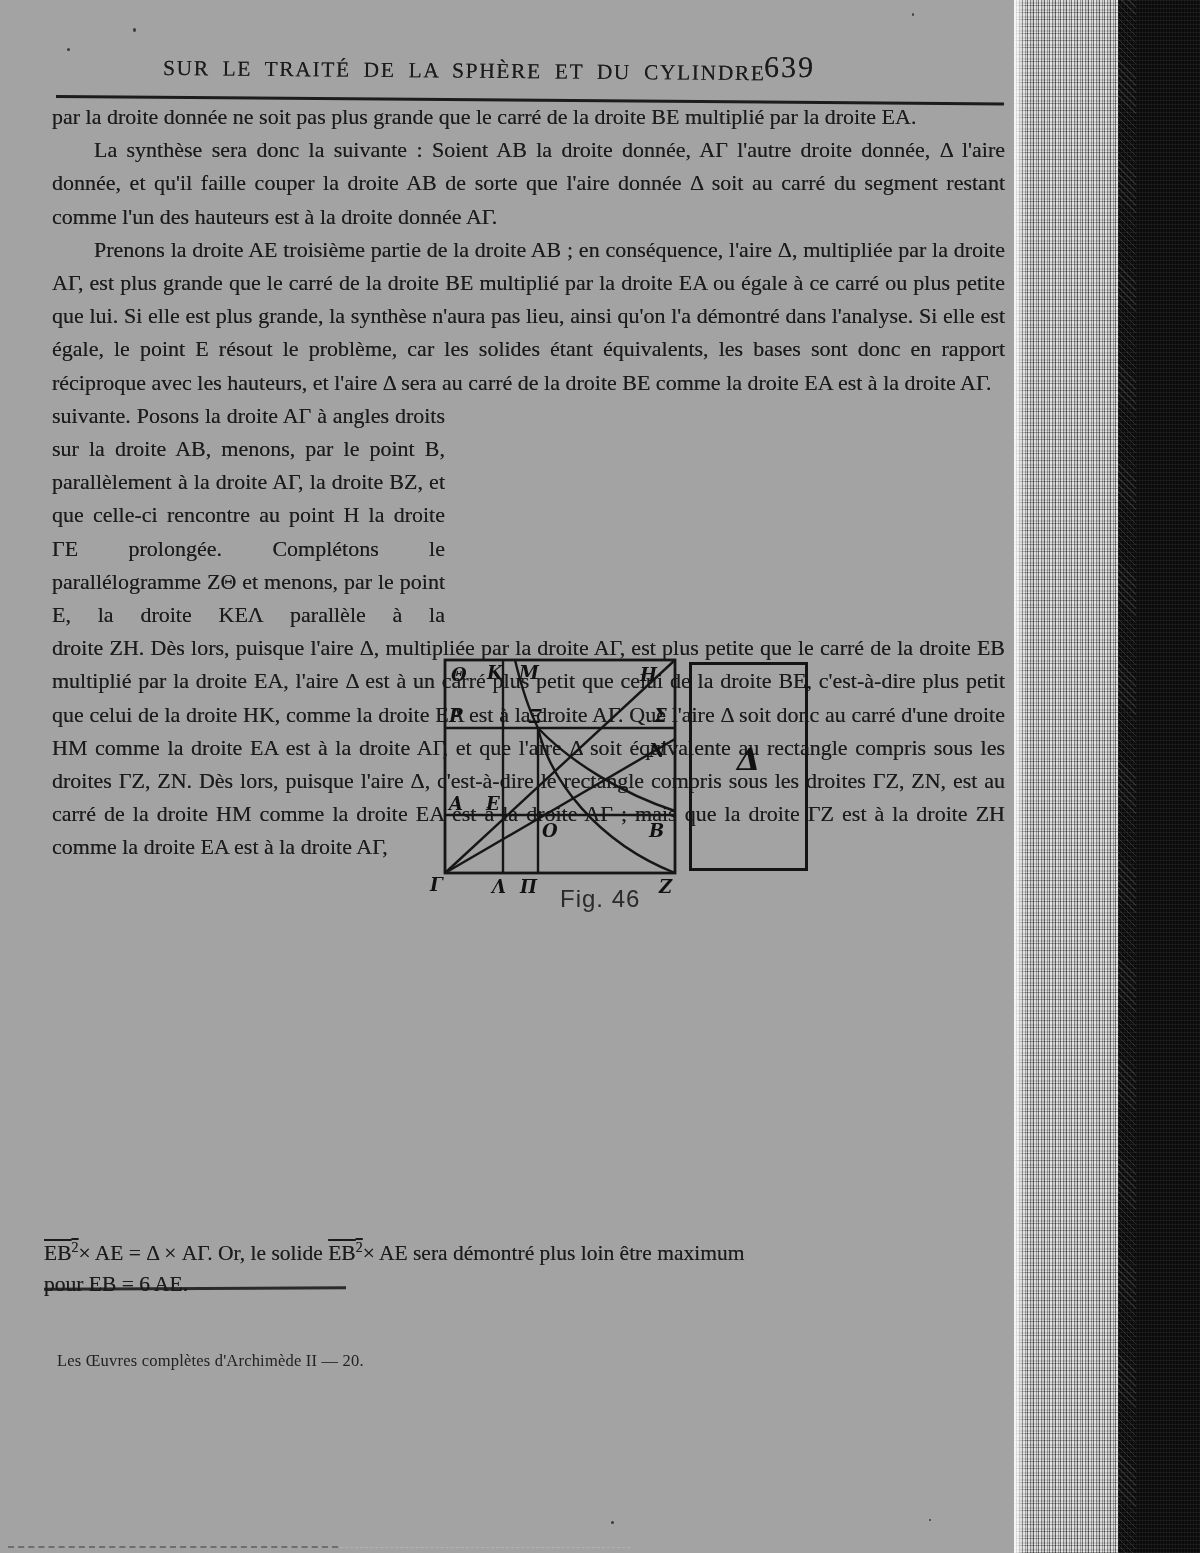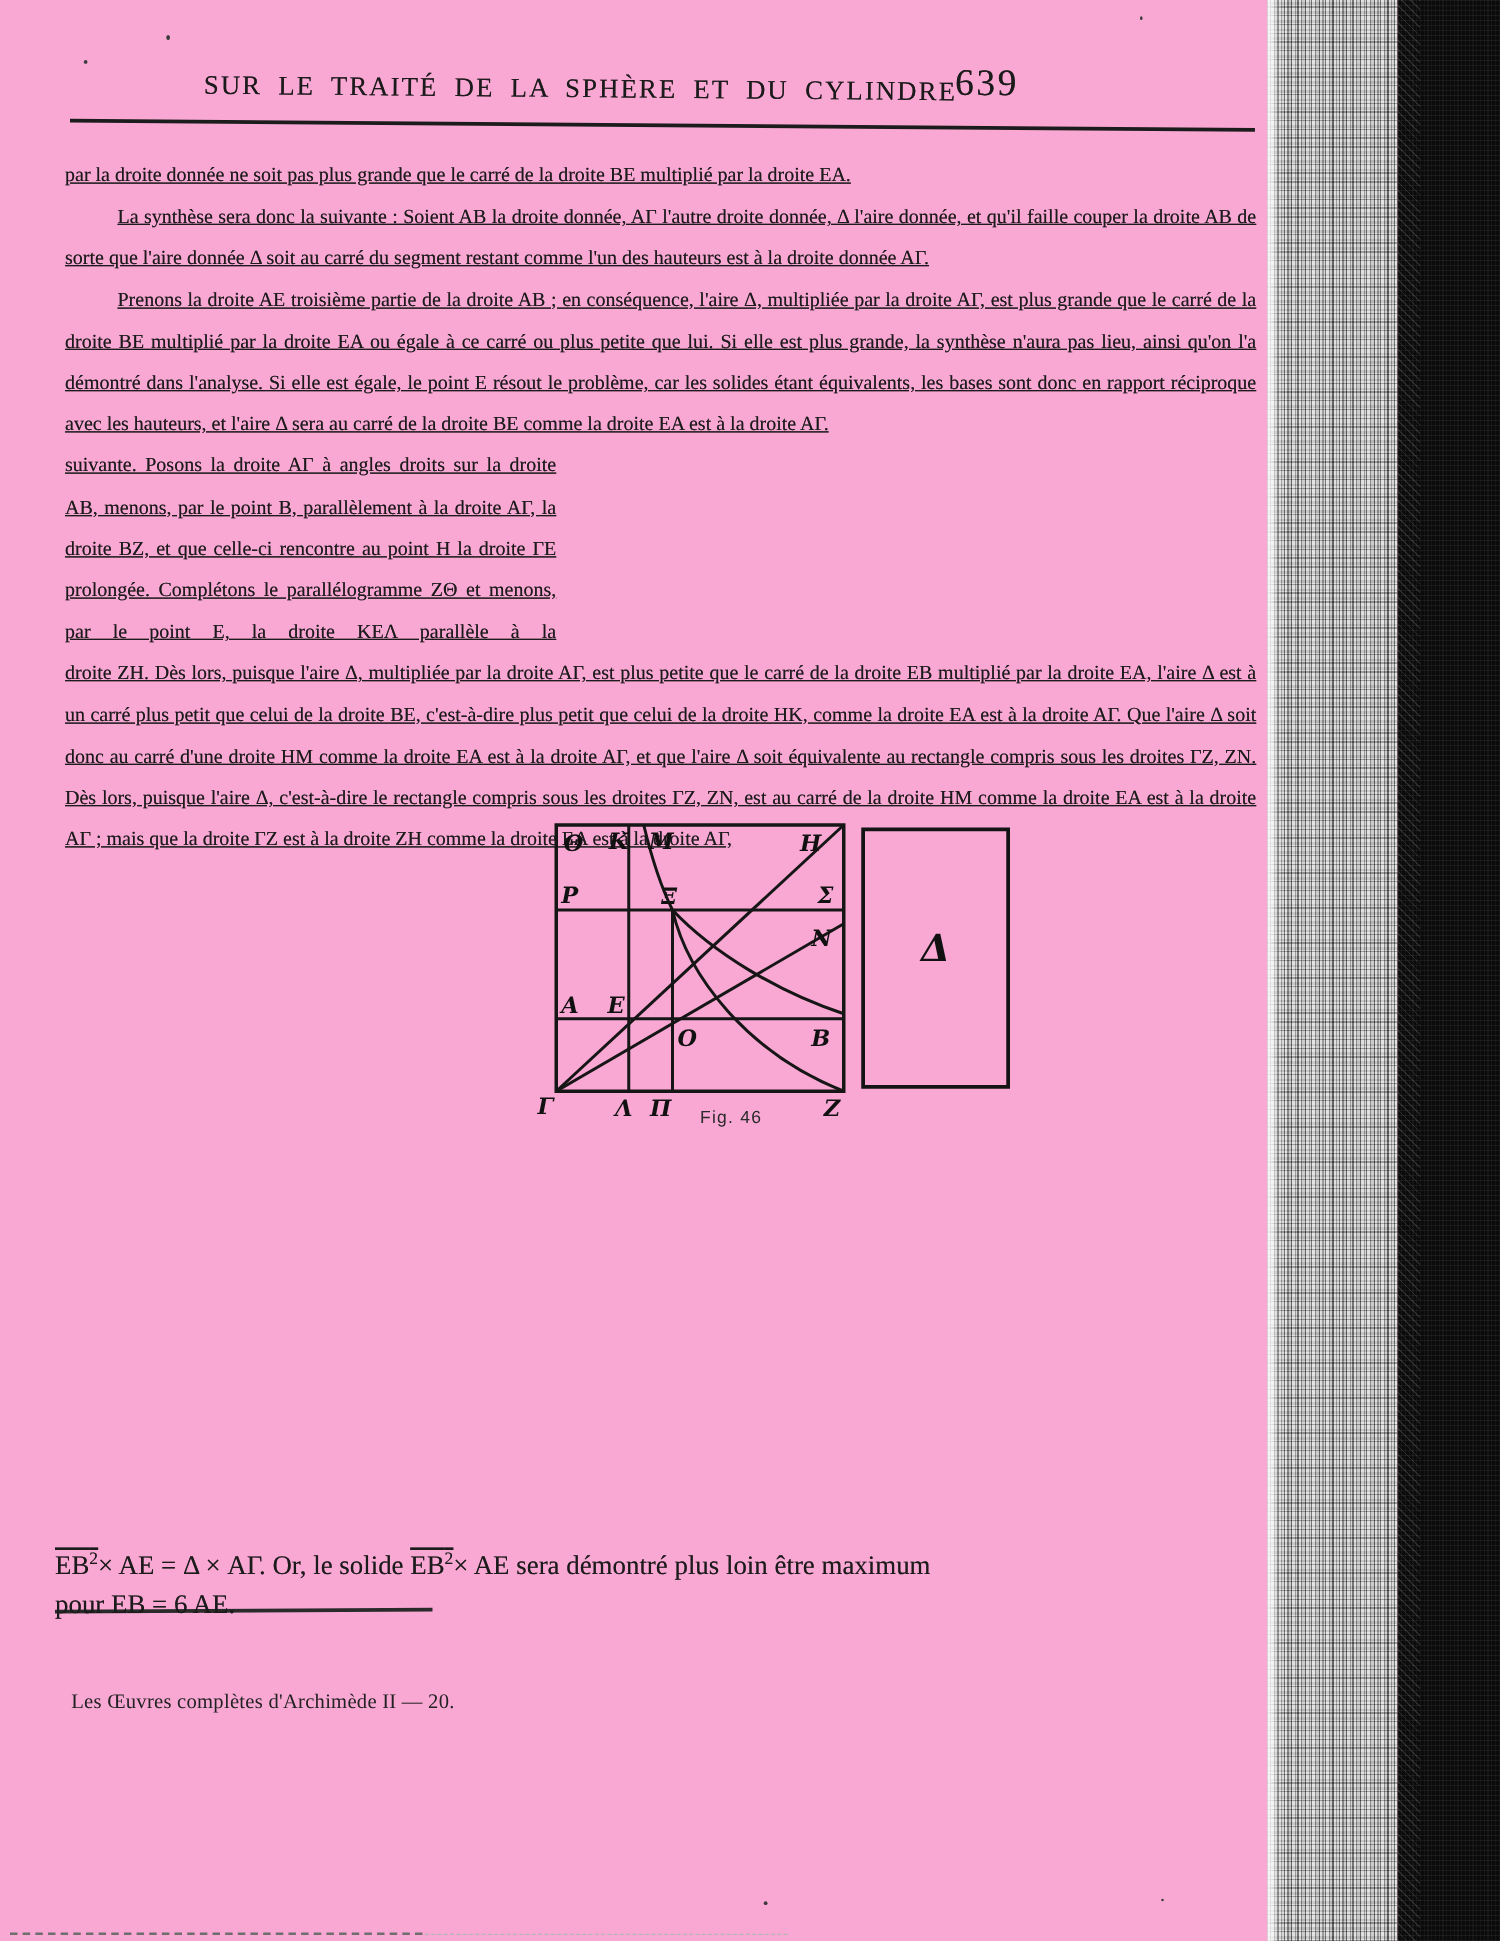--- a/index.html
+++ b/index.html
@@ -1,19 +1,19 @@
 <!DOCTYPE html>
 <html><head>
 <meta charset="utf-8">
 <style>
   * { margin:0; padding:0; box-sizing:border-box; }
   html,body { background:#ffffff; }
   .page {
     position:relative; width:1200px; height:1553px;
-    background:#f9a8d4; overflow:hidden;
+    background:#a3a3a3; overflow:hidden;
     font-family:"Liberation Serif", serif; color:#1b1b1b;
   }
   
   .hdr-title {
     position:absolute; left:163px; top:56px;
     font-size:21.5px; letter-spacing:1.6px; word-spacing:6px;
     font-variant:normal; white-space:nowrap;
     transform:rotate(0.5deg); transform-origin:left center;
     text-shadow:0 0 .4px rgba(0,0,0,.6);
   }
@@ -22,24 +22,23 @@
     font-size:30px; letter-spacing:2px;
     transform:rotate(0.6deg);
     text-shadow:0 0 .4px rgba(0,0,0,.6);
   }
   .hdr-rule {
     position:absolute; left:56px; top:95px; width:948px; height:3px;
     background:#1c1c1c; transform:rotate(0.45deg); transform-origin:left center;
   }
   
   .body-block {
-    position:absolute; left:52px; top:124px; width:953px;
-    font-size:16px; line-height:33.2px; text-align:justify;
+    position:absolute; left:52px; top:100px; width:953px;
+    font-size:22px; line-height:33.2px; text-align:justify;
     text-shadow:0 0 .45px rgba(0,0,0,.55);
-    text-decoration:underline;
   }
   .para { text-indent:42px; }
   .para.noindent { text-indent:0; }
   .fulljust { text-align-last:justify; }
   .narrow { width:393px; text-indent:0; text-align:justify; text-align-last:justify; }
   
   .fig-svg { position:absolute; left:429px; top:650px; width:262px; height:250px; overflow:visible; }
   .fig-lines path, .fig-lines rect { fill:none; stroke:#161616; stroke-width:2.4; }
   .fig-lines rect { stroke-width:2.8; }
   .fig-labels text {
@@ -50,21 +49,21 @@
     position:absolute; left:689px; top:662px; width:119px; height:209px;
     border:3px solid #141414; display:flex; align-items:center; justify-content:center;
   }
   .delta-label {
     font-family:"DejaVu Serif","Liberation Serif",serif;
     font-size:30px; font-style:italic; font-weight:bold; color:#111;
     margin-top:-14px;
   }
   .fig-caption {
     position:absolute; left:560px; top:885px;
-    font-family:"Liberation Sans", sans-serif; font-size:14px; color:#2a2a2a;
+    font-family:"Liberation Sans", sans-serif; font-size:24px; color:#2a2a2a;
     letter-spacing:1px;
   }
   
   .fn-rule { position:absolute; left:44px; top:1287px; width:302px; height:3px; background:#2a2a2a; transform:rotate(-0.3deg); }
   .fn-text {
     position:absolute; left:44px; top:1232px; width:940px;
     font-size:21.5px; line-height:31px; text-shadow:0 0 .4px rgba(0,0,0,.5);
   }
   .ov { text-decoration:overline; }
   .fn-text sup { font-size:14px; }

